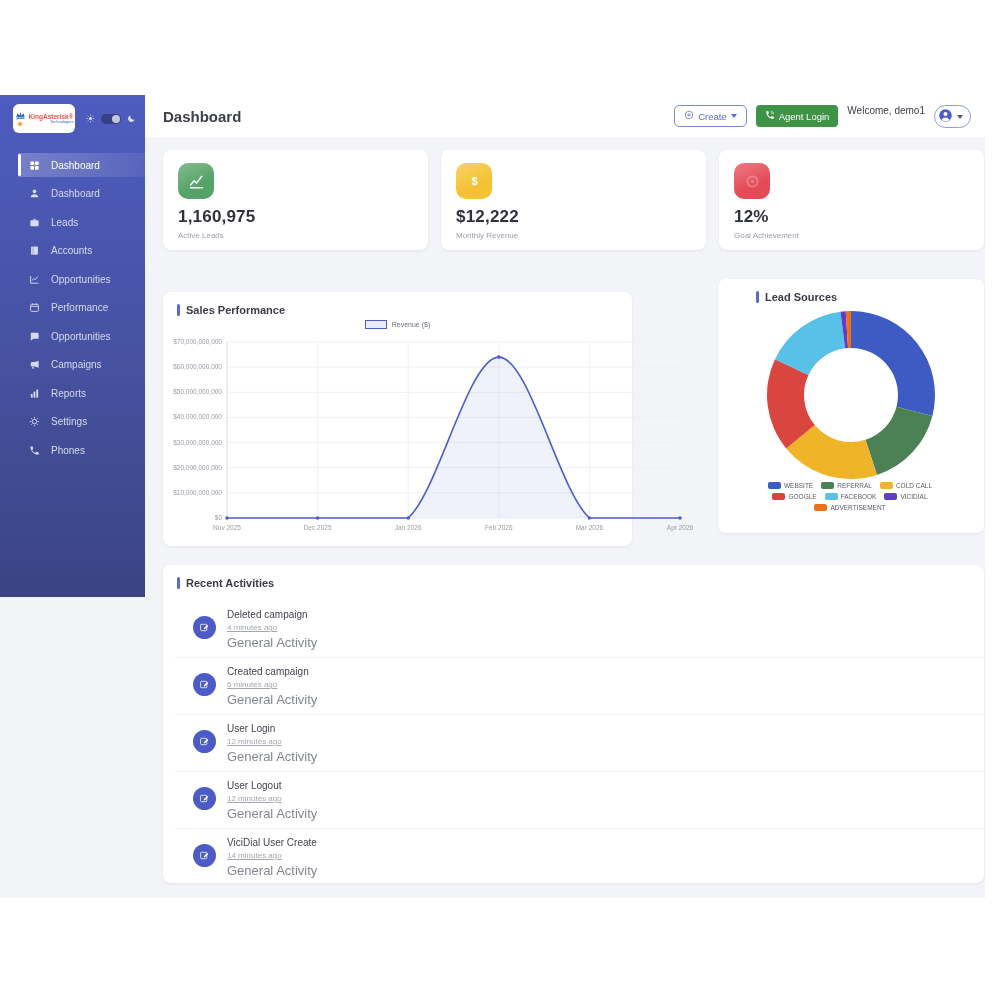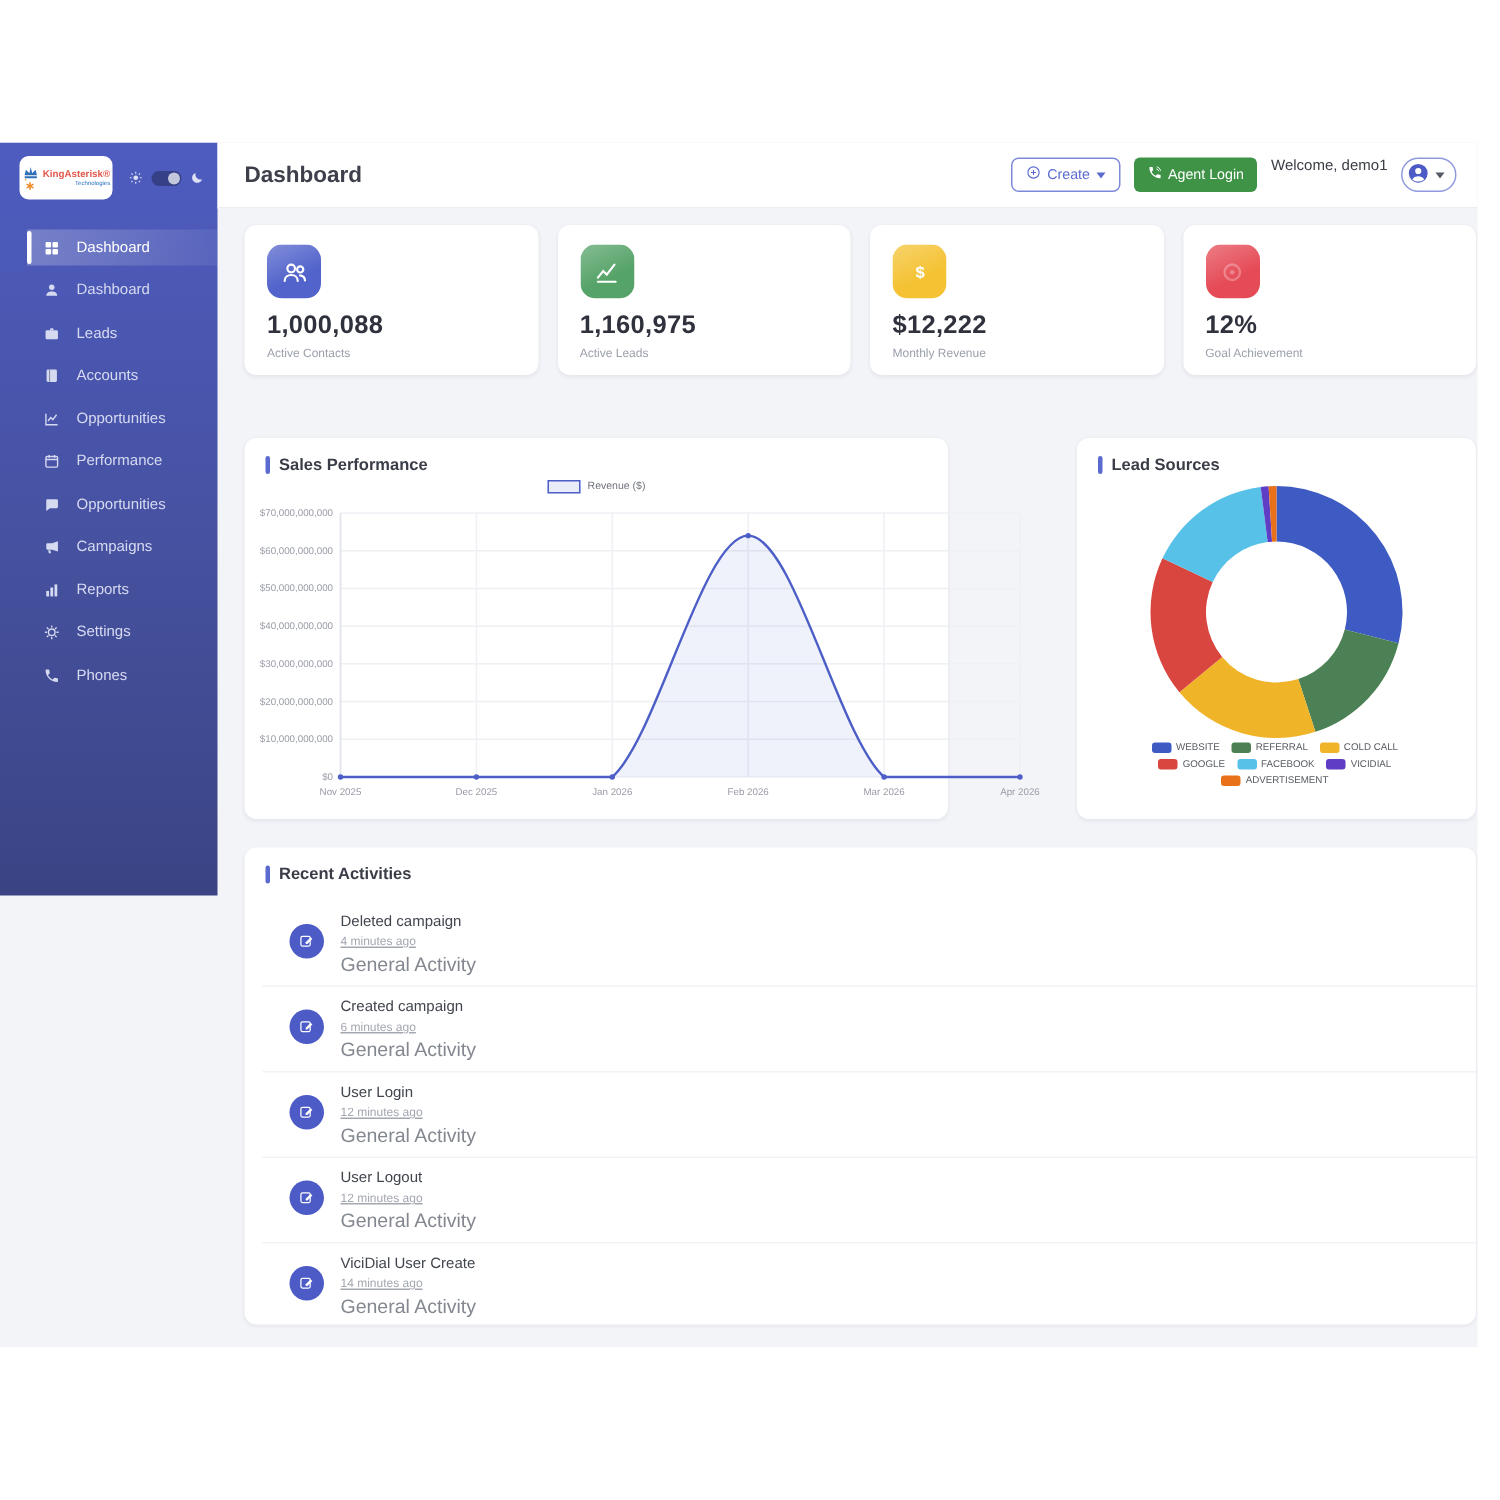--- a/index.html
+++ b/index.html
@@ -42,21 +42,21 @@
 
   
   .card{position:absolute;background:#fff;border-radius:8px;box-shadow:0 1px 3px rgba(25,30,60,.07);box-sizing:border-box;}
   .stats-row{position:absolute;left:163px;top:55px;width:821px;height:100px;display:flex;gap:13px;}
   .stat-card{flex:1;background:#fff;border-radius:8px;box-shadow:0 1px 3px rgba(25,30,60,.07);padding:13px 15px;box-sizing:border-box;}
   .stat-icon{width:36px;height:36px;border-radius:10px;display:flex;align-items:center;justify-content:center;}
   .stat-value{margin-top:8px;font-size:17px;font-weight:bold;color:#2f323c;letter-spacing:.2px;}
   .stat-label{margin-top:4px;font-size:8px;color:#9ba0ab;}
 
   .sales-card{left:163px;top:197px;width:469px;height:254px;}
-  .lead-card{left:718px;top:197px;width:266px;height:254px;}
+  .lead-card{left:718px;top:184px;width:266px;height:254px;padding-left:24px;}
   .act-card{left:163px;top:470px;width:821px;height:318px;}
 
   .card-title{display:flex;align-items:center;gap:6px;font-size:11px;font-weight:bold;color:#3a3d47;padding:12px 0 0 14px;}
   .accent{width:3px;height:12px;background:#5a6acf;border-radius:2px;flex:0 0 auto;}
 
   .line-legend{position:absolute;left:0;top:28px;width:100%;display:flex;justify-content:center;align-items:center;gap:5px;
     font-size:7px;color:#70737c;cursor:pointer;}
   .legend-swatch{width:22px;height:9px;border:1.5px solid #4d5fc7;background:#e9edf9;box-sizing:border-box;}
   #line-chart{position:absolute;left:0;top:36px;}
 
@@ -267,34 +267,20 @@
               <circle cx="12" cy="12" r="10" fill="#4c5bc5"></circle>
               <circle cx="12" cy="9.6" r="3.3" fill="#fff"></circle>
               <path d="M5.6 18.6a7.6 7.6 0 0 1 12.8 0 10 10 0 0 1-12.8 0z" fill="#fff"></path>
             </svg></span>
         <span class="caret"></span>
       </button>
     </div>
   </header>
 
   <div class="stats-row" id="stats">
-      <div class="stat-card">
-        <div class="stat-icon" style="background:linear-gradient(155deg,rgba(255,255,255,.28),rgba(255,255,255,0) 60%),#5263cb">
-          <svg width="19" height="19" viewBox="0 0 24 24">
-            <g fill="none" stroke="#fff" stroke-width="1.8" stroke-linecap="round">
-              <circle cx="9" cy="8.8" r="3.2"></circle>
-              <path d="M3.5 19.3c0-3.1 2.5-5 5.5-5s5.5 1.9 5.5 5"></path>
-              <circle cx="16.6" cy="9.6" r="2.6"></circle>
-              <path d="M16.4 14.6c2.5.3 4.2 1.9 4.2 4.3"></path>
-            </g>
-          </svg>
-        </div>
-        <div class="stat-value">1,000,088</div>
-        <div class="stat-label">Active Contacts</div>
-      </div>
       <div class="stat-card">
         <div class="stat-icon" style="background:linear-gradient(155deg,rgba(255,255,255,.28),rgba(255,255,255,0) 60%),#56a369">
           <svg width="19" height="19" viewBox="0 0 24 24">
             <g fill="none" stroke="#fff" stroke-width="1.8" stroke-linecap="round">
               <path d="M4.5 16.5L9 11l3 3 6.5-8.5"></path>
               <path d="M4.5 20h15"></path>
             </g>
           </svg>
         </div>
         <div class="stat-value">1,160,975</div>

